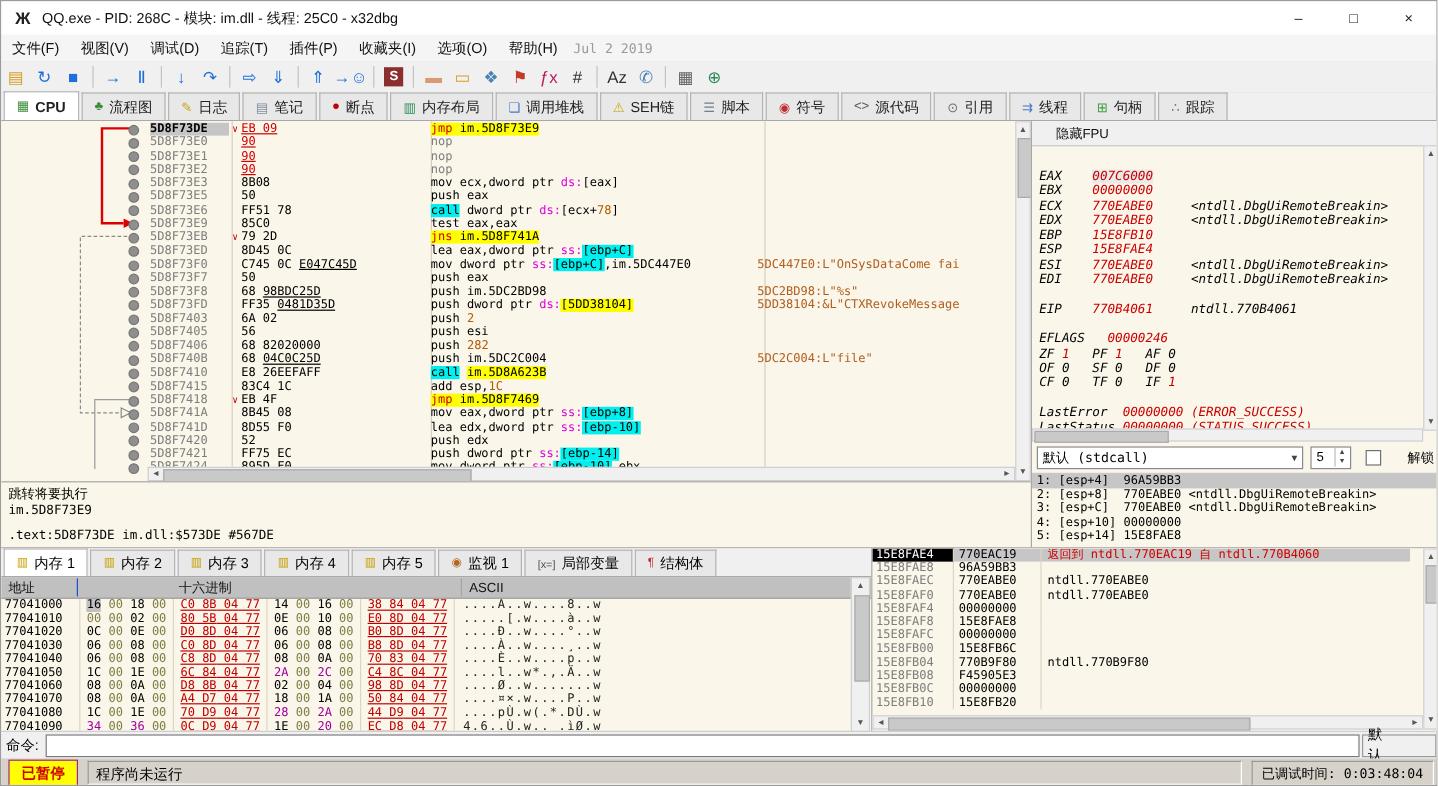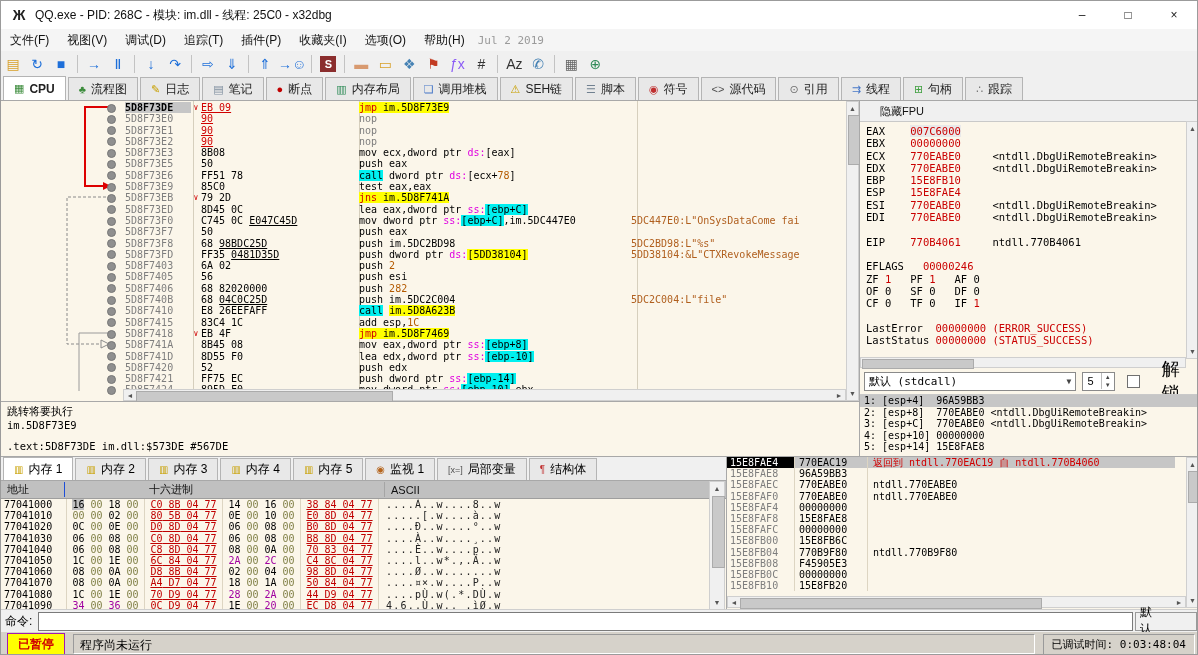--- a/index.html
+++ b/index.html
@@ -61,32 +61,32 @@
   #da-vthumb{left:1px;top:13px;width:10px;height:48px;}
   
   #infopane{position:absolute;left:0;top:300px;width:858px;height:55px;border-top:1px solid #a8a8a8;background:#fbf6ea;box-sizing:border-box;font-size:11px;padding:2px 6px;}
   #infopane .l1{color:#000;}
   #infopane .l2{font-family:"DejaVu Sans Mono",monospace;font-size:10.5px;}
   #infopane .l3{font-family:"DejaVu Sans Mono",monospace;font-size:10.5px;margin-top:9px;}
   
   #regpane{position:absolute;left:858px;top:0;width:340px;height:355px;border-left:1px solid #a8a8a8;background:#fbf6ea;box-sizing:border-box;}
   #fpu-strip{height:20px;background:#f0f0f0;border-bottom:1px solid #c9c9c9;display:flex;align-items:center;padding-left:12px;}
   #fpu-btn{font-size:11px;padding:1px 8px;color:#111;}
-  #reg-body{position:absolute;left:6px;top:24px;width:316px;height:230px;overflow:hidden;}
+  #reg-body{position:absolute;left:6px;top:40px;width:316px;height:230px;overflow:hidden;font-style:italic;}
   .rline{height:12.3px;line-height:12.3px;font-size:10.5px;font-family:"DejaVu Sans Mono",monospace;white-space:pre;color:#000;}
   #reg-vscroll{left:326px;top:20px;width:13px;height:238px;}
   #reg-hscroll{left:0px;top:256px;width:326px;height:11px;}
   #reg-hthumb{left:1px;top:1px;width:110px;height:8px;}
   #conv-row{position:absolute;left:4px;top:269px;width:332px;height:22px;display:flex;align-items:center;}
   #conv-box{width:222px;height:19px;border:1px solid #8a8a8a;background:#fff;font-size:11px;display:flex;align-items:center;padding:0 4px;box-sizing:border-box;font-family:"DejaVu Sans Mono",monospace;}
   #conv-box .caret{margin-left:auto;font-size:8px;color:#444;}
   #argc-box{width:34px;height:19px;border:1px solid #8a8a8a;background:#fff;font-size:11px;margin-left:6px;display:flex;align-items:center;padding-left:4px;box-sizing:border-box;position:relative;}
   #argc-box .spin{position:absolute;right:1px;top:0;font-size:6px;line-height:8px;color:#444;text-align:center;width:11px;border-left:1px solid #bbb;}
   #unlock-box{width:11px;height:11px;border:1px solid #707070;background:#fff;margin-left:12px;}
-  #unlock-label{font-size:18px;margin-left:22px;}
+  #unlock-label{font-size:11px;margin-left:22px;}
   #arg-body{position:absolute;left:0;top:293px;width:340px;height:62px;border-top:1px solid #c9c9c9;overflow:hidden;}
   .arg-row{height:11.6px;line-height:11.6px;font-size:10px;font-family:"DejaVu Sans Mono",monospace;white-space:pre;padding-left:4px;}
   .arg-row.sel{background:#c6c6c6;}
   
   #bottom{position:absolute;left:0;top:455px;width:1198px;height:153px;border-top:1px solid #a8a8a8;box-sizing:border-box;background:#fbf6ea;}
   #bl{position:absolute;left:0;top:0;width:725px;height:153px;}
   #btabs{height:24px;background:#f0f0f0;display:flex;align-items:flex-end;border-bottom:1px solid #a8a8a8;box-sizing:border-box;}
   .btab{height:21px;display:flex;align-items:center;padding:0 10px;font-size:12px;border:1px solid #b4b4b4;border-bottom:none;margin-left:2px;background:#e8e8e8;white-space:nowrap;}
   .btab.active{background:#ffffff;height:22px;}
   .btab .ticon{margin-right:5px;font-size:10px;}
@@ -198,21 +198,21 @@
       <div class="tbtn">
         <span style="color: rgb(216, 160, 42);">▭</span>
       </div>
       <div class="tbtn">
         <span style="color: rgb(70, 130, 180);">❖</span>
       </div>
       <div class="tbtn">
         <span style="color: rgb(194, 59, 34);">⚑</span>
       </div>
       <div class="tbtn">
-        <span style="color: #8b5cf6;">ƒx</span>
+        <span style="color: #be185d;">ƒx</span>
       </div>
       <div class="tbtn">
         <span style="color: rgb(51, 51, 51);">#</span>
       </div>
       <div class="tsep"></div>
       <div class="tbtn">
         <span style="color: rgb(51, 51, 51);">Az</span>
       </div>
       <div class="tbtn">
         <span style="color: rgb(70, 130, 180);">✆</span>

